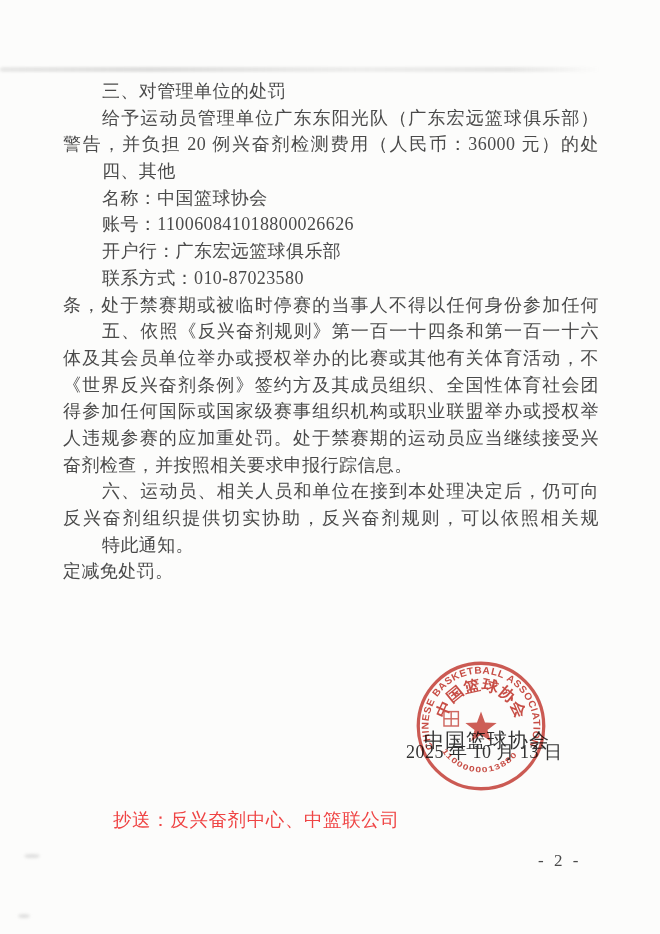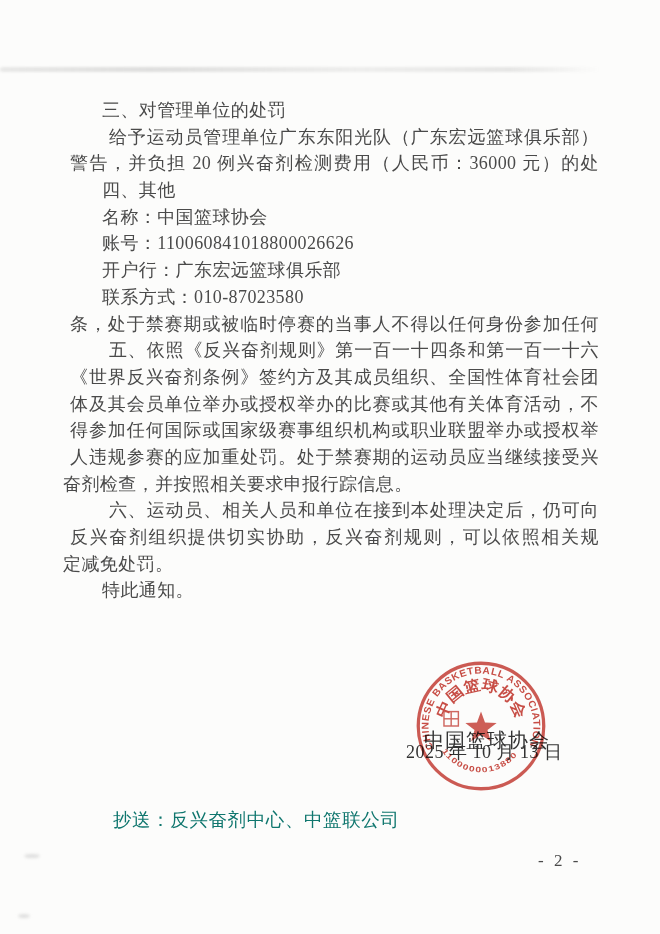--- a/index.html
+++ b/index.html
@@ -18,42 +18,42 @@
     position:absolute;top:67px;left:0;width:600px;height:5px;
     background:linear-gradient(90deg,rgba(120,120,120,.14),rgba(120,120,120,.22) 25%,rgba(120,120,120,.10) 60%,rgba(120,120,120,.16) 85%,rgba(120,120,120,0));
     filter:blur(1.2px);border-radius:3px;
   }
   .smudge{position:absolute;background:rgba(150,150,150,.28);border-radius:50%;filter:blur(1.5px);}
   .smudge.a{left:24px;top:854px;width:16px;height:4px;}
   .smudge.b{left:18px;top:914px;width:12px;height:4px;}
 
   
   .textcol{
-    position:absolute;left:63px;top:97px;width:536px;
+    position:absolute;left:63px;top:78px;width:536px;
     font-size:18px;color:#4a4a4a;
   }
   .line{
     height:26.7px;line-height:26.7px;overflow:hidden;
     letter-spacing:.4px;
   }
   .line.in{padding-left:39px;}
-  .line.fw{text-align:justify;text-align-last:justify;text-justify:inter-character;margin-left:7px;}
+  .line.fw{text-align:justify;text-align-last:justify;text-justify:inter-character;}
 
   
   .sig-org{
     position:absolute;left:424px;top:727px;
     font-size:20px;color:#333;letter-spacing:1px;white-space:nowrap;
   }
   .sig-date{
     position:absolute;left:406px;top:740px;
     font-size:18px;color:#333;letter-spacing:.5px;white-space:nowrap;
   }
   .cc-line{
     position:absolute;left:113px;top:807px;
-    font-size:18.5px;color:#0f766e;letter-spacing:.6px;white-space:nowrap;
+    font-size:18.5px;color:#ef4444;letter-spacing:.6px;white-space:nowrap;
   }
   .page-num{
     position:absolute;left:538px;top:851px;
     font-size:17px;color:#4a4a4a;letter-spacing:3px;white-space:nowrap;
   }
 
   
   .seal{
     position:absolute;left:409px;top:654px;width:144px;height:144px;
     mix-blend-mode:multiply;opacity:.9;
@@ -77,29 +77,29 @@
     <div class="line in">三、对管理单位的处罚</div>
     <div class="line in fw">给予运动员管理单位广东东阳光队（广东宏远篮球俱乐部）</div>
     <div class="line fw">警告，并负担 20 例兴奋剂检测费用（人民币：36000 元）的处罚。</div>
     <div class="line in">四、其他</div>
     <div class="line in">名称：中国篮球协会</div>
     <div class="line in">账号：110060841018800026626</div>
     <div class="line in">开户行：广东宏远篮球俱乐部</div>
     <div class="line in">联系方式：010-87023580</div>
     <div class="line fw">条，处于禁赛期或被临时停赛的当事人不得以任何身份参加任何</div>
     <div class="line in fw">五、依照《反兴奋剂规则》第一百一十四条和第一百一十六</div>
+    <div class="line fw">体及其会员单位举办或授权举办的比赛或其他有关体育活动，不</div>
     <div class="line fw">《世界反兴奋剂条例》签约方及其成员组织、全国性体育社会团</div>
-    <div class="line fw">体及其会员单位举办或授权举办的比赛或其他有关体育活动，不</div>
     <div class="line fw">得参加任何国际或国家级赛事组织机构或职业联盟举办或授权举</div>
     <div class="line fw">人违规参赛的应加重处罚。处于禁赛期的运动员应当继续接受兴</div>
     <div class="line">奋剂检查，并按照相关要求申报行踪信息。</div>
     <div class="line in fw">六、运动员、相关人员和单位在接到本处理决定后，仍可向</div>
     <div class="line fw">反兴奋剂组织提供切实协助，反兴奋剂规则，可以依照相关规</div>
+    <div class="line in">特此通知。</div>
     <div class="line">定减免处罚。</div>
-    <div class="line in">特此通知。</div>
   </div>
 
   <div class="sig-org">中国篮球协会</div>
   <div class="sig-date">2025 年 10 月 13 日</div>
 
   <div class="seal">
     <svg viewBox="0 0 140 140" xmlns="http://www.w3.org/2000/svg">
       <defs>
         <path id="arcEn" d="M 23.8 91.6 A 51 51 0 1 1 116.2 91.6" fill="none"></path>
         <path id="arcZh" d="M 35.35 65.1 A 35 35 0 0 1 104.65 65.1" fill="none"></path>

